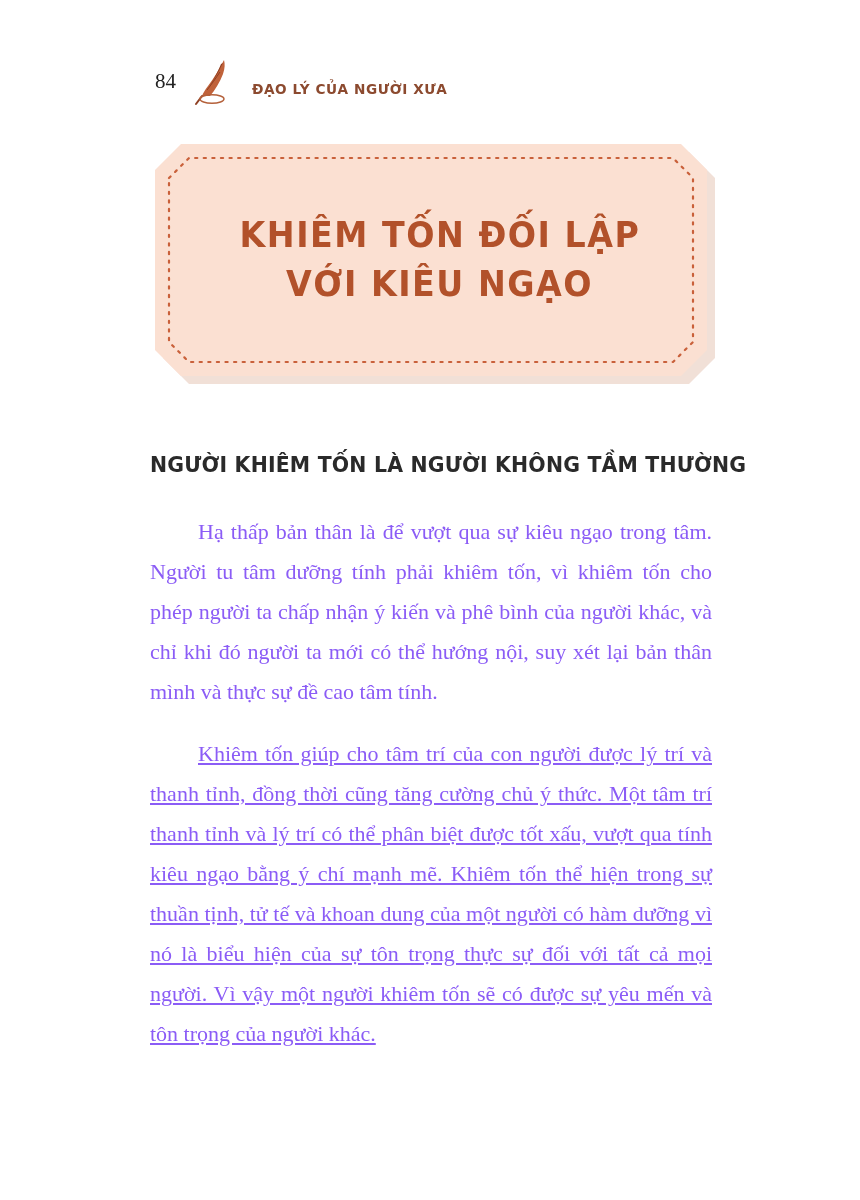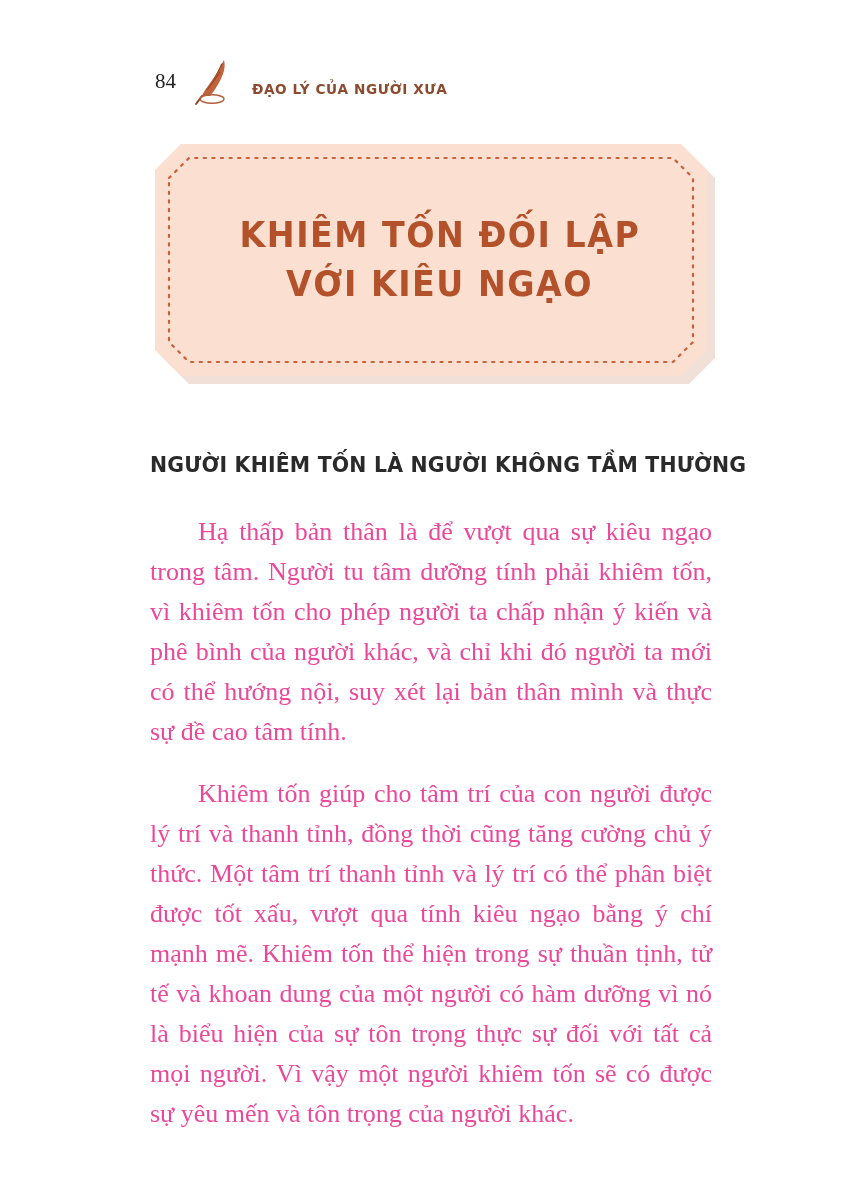--- a/index.html
+++ b/index.html
@@ -146,30 +146,31 @@
   
   .body-text {
     position: absolute;
     left: 150px;
     top: 512px;
     width: 562px;
   }
   .body-text p {
     margin: 0 0 22px 0;
     font-family: "Liberation Serif", serif;
-    font-size: 26px;
+    font-size: 22px;
     line-height: 40px;
     text-align: justify;
     text-indent: 48px;
-    color: #ec4899;
+    color: #8b5cf6;
     -webkit-hyphens: none;
     hyphens: none;
   }
   .body-text p:last-child {
     margin-bottom: 12px;
+    text-decoration: underline;
   }
   .body-text p.last-line-natural {
     text-align-last: left;
   }
 </style>
 </head>
 <body>
 
 <div class="page">
 

